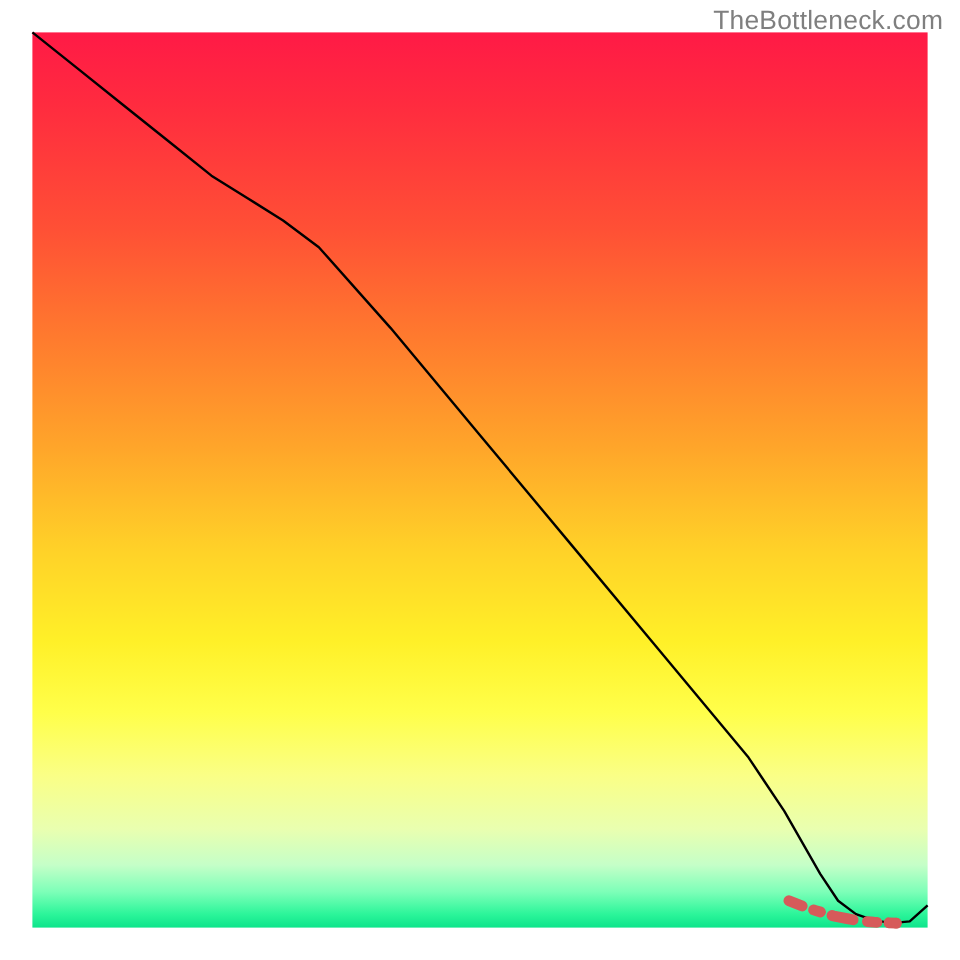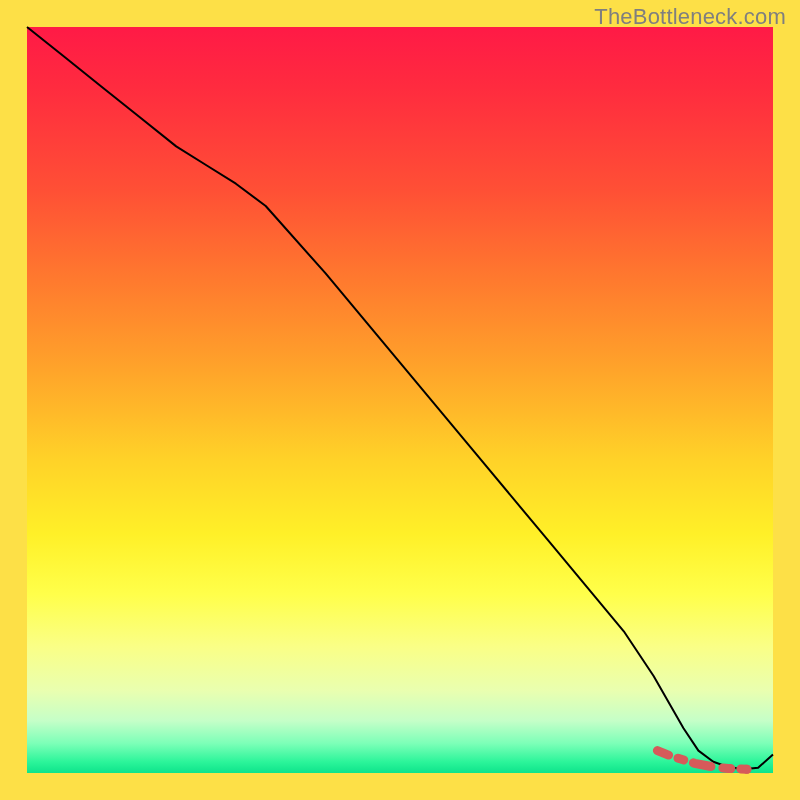--- a/index.html
+++ b/index.html
@@ -8,21 +8,21 @@
     width: 800px;
     height: 800px;
     background: #000;
     overflow: hidden;
     font-family: Arial, Helvetica, sans-serif;
   }
   .stage {
     position: relative;
     width: 800px;
     height: 800px;
-    background: #fde047;
+    background: #ffffff;
   }
   .watermark {
     position: absolute;
     top: 4px;
     right: 14px;
     color: #7f7f7f;
     font-size: 22px;
     letter-spacing: 0.2px;
     font-weight: 400;
     z-index: 5;

